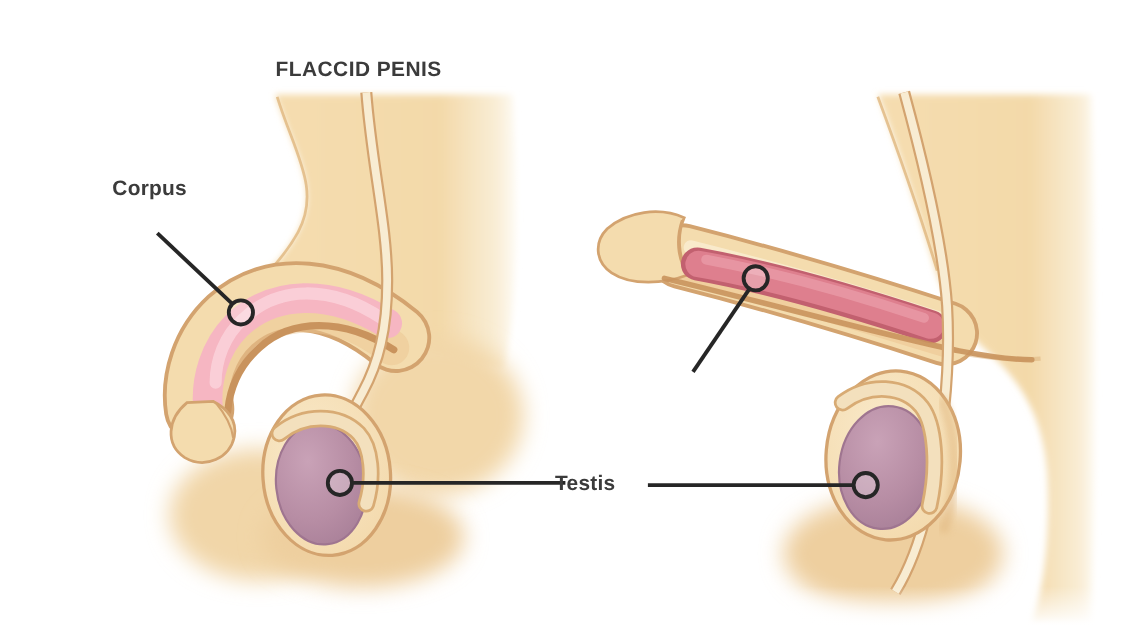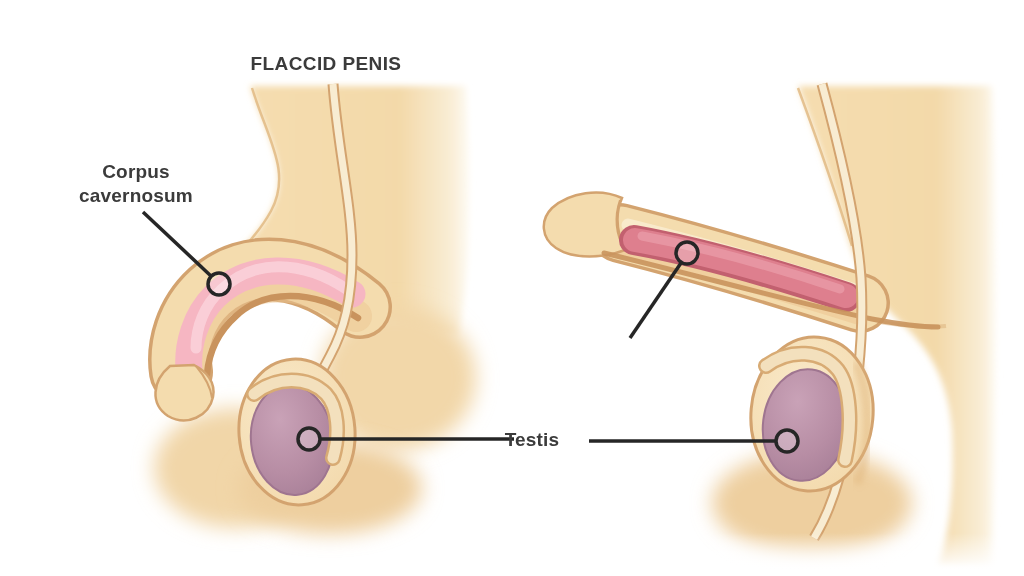--- a/index.html
+++ b/index.html
@@ -134,20 +134,19 @@
     <circle cx="309" cy="439" r="11" fill="rgba(255,255,255,0.25)"></circle>
     <line x1="589" y1="441" x2="776" y2="441"></line>
     <circle cx="787" cy="441" r="11" fill="rgba(255,255,255,0.25)"></circle>
   </g>
 </svg>
 
   <div class="lbl title" style="left:326px;top:52px;">FLACCID PENIS</div>
 
   <div class="lbl" style="left:136px;top:160px;">
     <div>Corpus</div>
-    <div>cavernosum</div>
   </div>
 
   <div class="lbl" style="left:589px;top:346px;">
   </div>
 
   <div class="lbl" style="left:532px;top:428px;">Testis</div>
 </div>
 
 </body></html>

